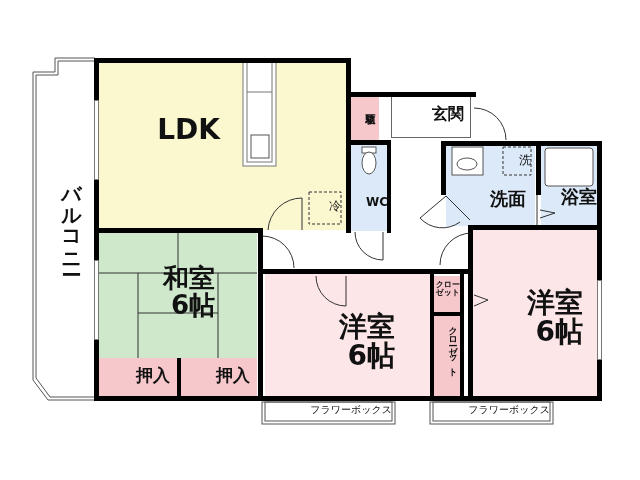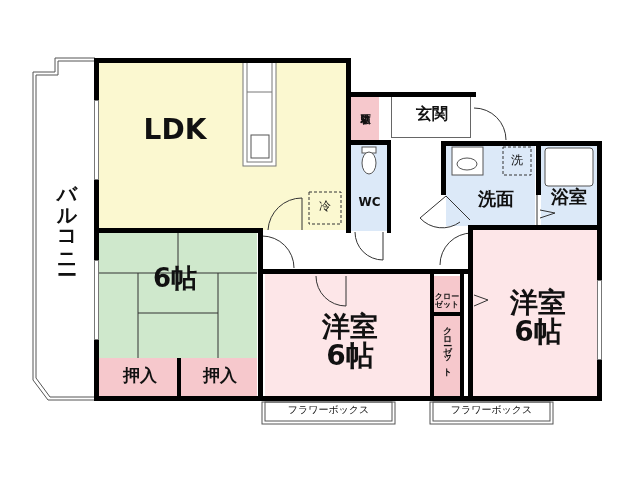--- a/index.html
+++ b/index.html
@@ -1,19 +1,19 @@
 <!DOCTYPE html>
 <html><head>
 <meta charset="utf-8">
 <style>
   html,body{margin:0;padding:0;background:#ffffff;}
   body{width:640px;height:480px;position:relative;overflow:hidden;font-family:"DejaVu Sans","Liberation Sans",sans-serif;}
   .abs{position:absolute;box-sizing:border-box;}
   .room{position:absolute;box-sizing:border-box;}
-  .label{position:absolute;font-weight:bold;color:#111;text-align:center;line-height:1.05;white-space:nowrap;}
+  .label{position:absolute;font-weight:bold;color:#111;text-align:right;line-height:1.05;white-space:nowrap;}
   .wall{position:absolute;background:#000;}
   .win{position:absolute;background:#fff;border:1px solid #777;box-sizing:border-box;}
   .vtext{writing-mode:vertical-rl;text-orientation:upright;letter-spacing:0px;}
 </style>
 </head>
 <body>
 
 <svg class="abs" style="left:0;top:0;width:640px;height:480px;" viewBox="0 0 640 480">
 
   <polyline points="95,58 55,58 55,72 33,72 33,380 48,400 95,400" fill="none" stroke="#555" stroke-width="1"></polyline>
@@ -107,37 +107,38 @@
 
 <div class="label" style="left:52px;top:172px;width:30px;font-size:20px;">
   <span class="vtext">バルコニー</span>
 </div>
 
 <div class="label" style="left:130px;top:115px;width:90px;font-size:28px;">
   <div>LDK</div>
 </div>
 
 <div class="label" style="left:135px;top:265px;width:80px;font-size:26px;">
+  <div>和室</div>
   <div>6帖</div>
 </div>
 
 <div class="label" style="left:110px;top:367px;width:60px;font-size:17px;">押入</div>
 <div class="label" style="left:190px;top:367px;width:60px;font-size:17px;">押入</div>
 
 <div class="label" style="left:305px;top:312px;width:90px;font-size:28px;">
   <div>洋室</div>
   <div>6帖</div>
 </div>
 
 <div class="label" style="left:493px;top:288px;width:90px;font-size:28px;">
   <div>洋室</div>
   <div>6帖</div>
 </div>
 
-<div class="label" style="left:434px;top:281px;width:26px;font-size:8px;margin-top:12px;">
+<div class="label" style="left:434px;top:281px;width:26px;font-size:8px;">
   <div>クロー</div>
   <div>ゼット</div>
 </div>
 <div class="label" style="left:437px;top:320px;width:20px;font-size:9px;">
   <span class="vtext">クローゼット</span>
 </div>
 
 <div class="label" style="left:355px;top:98px;width:20px;font-size:10px;">
   <span class="vtext">下駄箱</span>
 </div>

